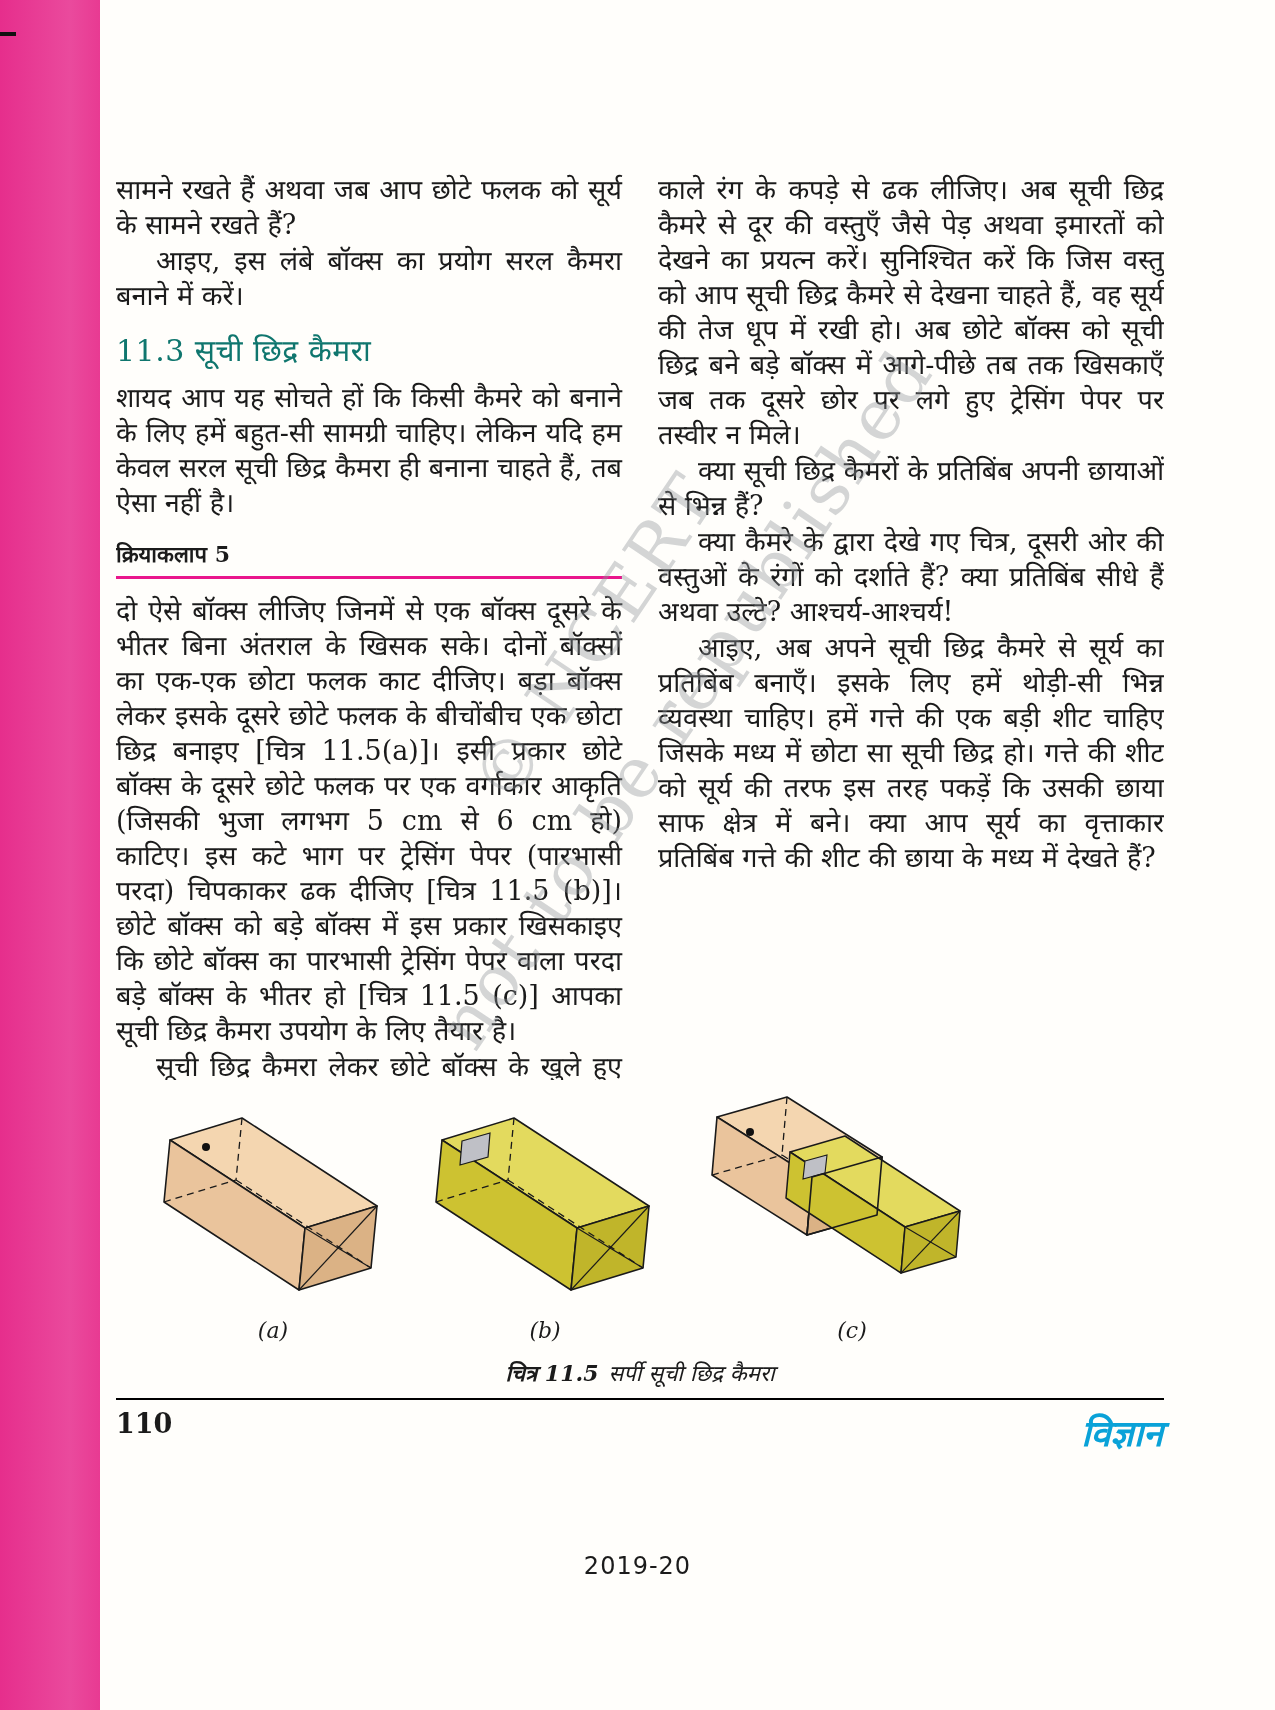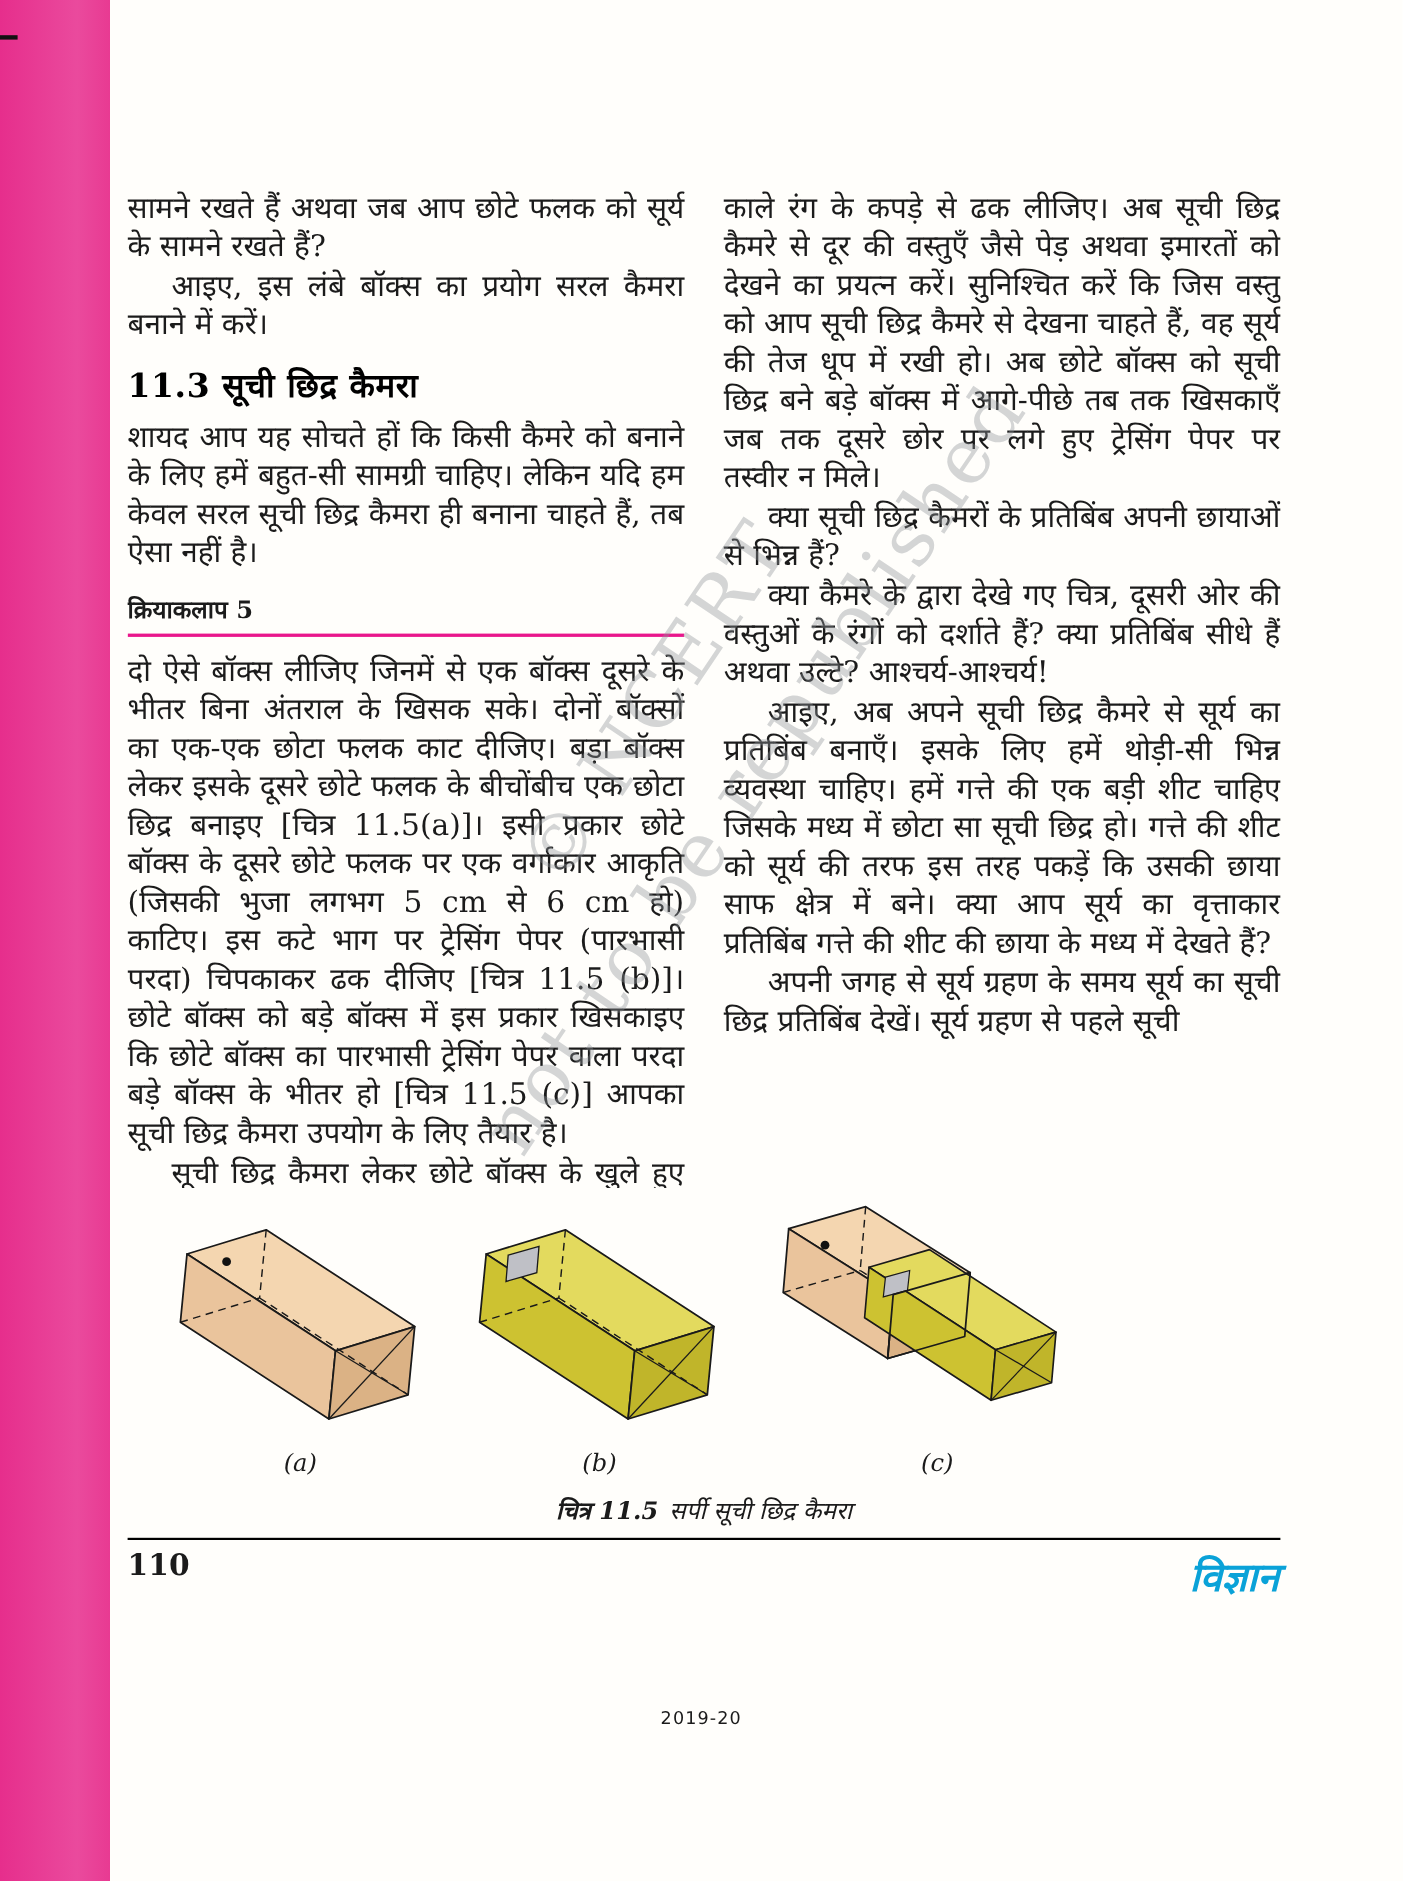--- a/index.html
+++ b/index.html
@@ -29,22 +29,22 @@
     height:908px; overflow:hidden;
   }
   .col { width:506px; }
   .col p {
     font-size:27px; line-height:35px;
     text-align:justify;
     margin-bottom:1px;
   }
   .col p.indent { text-indent:40px; }
   .section-heading {
-    color:#000000;
-    font-size:30px; font-weight:bold;
+    color:#0f766e;
+    font-size:30px; font-weight:normal;
     margin:16px 0 10px 0;
     letter-spacing:0.5px;
   }
   .activity-heading {
     font-size:22px; font-weight:bold;
     margin-top:18px; padding-bottom:8px;
     border-bottom:3px solid #e9168c;
     margin-bottom:14px;
   }
   .figure {
@@ -72,21 +72,21 @@
   .page-number {
     position:absolute; left:116px; top:1408px;
     font-weight:bold; font-size:27px;
   }
   .journal-name {
     position:absolute; right:112px; top:1408px;
     color:#0aa2d8; font-style:italic; font-weight:bold; font-size:36px;
   }
   .year-mark {
     position:absolute; left:0; top:1552px; width:1275px;
-    text-align:center; font-size:16px; letter-spacing:1px;
+    text-align:center; font-size:24px; letter-spacing:1px;
     font-family:"DejaVu Sans","Liberation Sans",sans-serif;
   }
   .watermark {
     position:absolute; left:210px; top:560px; width:860px;
     transform:rotate(-56deg);
     text-align:center;
     font-size:70px; line-height:1.55;
     color:#8f9499; opacity:0.38;
     letter-spacing:3px;
     pointer-events:none;
@@ -113,21 +113,20 @@
         <div class="activity-heading">क्रियाकलाप 5</div>
         <p>दो ऐसे बॉक्स लीजिए जिनमें से एक बॉक्स दूसरे के भीतर बिना अंतराल के खिसक सके। दोनों बॉक्सों का एक-एक छोटा फलक काट दीजिए। बड़ा बॉक्स लेकर इसके दूसरे छोटे फलक के बीचोंबीच एक छोटा छिद्र बनाइए [चित्र 11.5(a)]। इसी प्रकार छोटे बॉक्स के दूसरे छोटे फलक पर एक वर्गाकार आकृति (जिसकी भुजा लगभग 5 cm से 6 cm हो) काटिए। इस कटे भाग पर ट्रेसिंग पेपर (पारभासी परदा) चिपकाकर ढक दीजिए [चित्र 11.5 (b)]। छोटे बॉक्स को बड़े बॉक्स में इस प्रकार खिसकाइए कि छोटे बॉक्स का पारभासी ट्रेसिंग पेपर वाला परदा बड़े बॉक्स के भीतर हो [चित्र 11.5 (c)] आपका सूची छिद्र कैमरा उपयोग के लिए तैयार है।</p>
         <p class="indent">सूची छिद्र कैमरा लेकर छोटे बॉक्स के खुले हुए सिरे से देखें। अपने सिर तथा सूची छिद्र कैमरे को</p>
       </div>
 
       <div class="col">
         <p>काले रंग के कपड़े से ढक लीजिए। अब सूची छिद्र कैमरे से दूर की वस्तुएँ जैसे पेड़ अथवा इमारतों को देखने का प्रयत्न करें। सुनिश्चित करें कि जिस वस्तु को आप सूची छिद्र कैमरे से देखना चाहते हैं, वह सूर्य की तेज धूप में रखी हो। अब छोटे बॉक्स को सूची छिद्र बने बड़े बॉक्स में आगे-पीछे तब तक खिसकाएँ जब तक दूसरे छोर पर लगे हुए ट्रेसिंग पेपर पर तस्वीर न मिले।</p>
         <p class="indent">क्या सूची छिद्र कैमरों के प्रतिबिंब अपनी छायाओं से भिन्न हैं?</p>
         <p class="indent">क्या कैमरे के द्वारा देखे गए चित्र, दूसरी ओर की वस्तुओं के रंगों को दर्शाते हैं? क्या प्रतिबिंब सीधे हैं अथवा उल्टे? आश्चर्य-आश्चर्य!</p>
         <p class="indent">आइए, अब अपने सूची छिद्र कैमरे से सूर्य का प्रतिबिंब बनाएँ। इसके लिए हमें थोड़ी-सी भिन्न व्यवस्था चाहिए। हमें गत्ते की एक बड़ी शीट चाहिए जिसके मध्य में छोटा सा सूची छिद्र हो। गत्ते की शीट को सूर्य की तरफ इस तरह पकड़ें कि उसकी छाया साफ क्षेत्र में बने। क्या आप सूर्य का वृत्ताकार प्रतिबिंब गत्ते की शीट की छाया के मध्य में देखते हैं?</p>
-        <p class="indent">अपनी जगह से सूर्य ग्रहण के समय सूर्य का सूची छिद्र प्रतिबिंब देखें। सूर्य ग्रहण से पहले सूची</p>
       </div>
 
     </div>
   </div>
 
   <div class="figure">
     <div class="figure-row">
 
       <div class="fig-block a">
         <svg width="250" height="220" viewBox="0 0 250 220">

